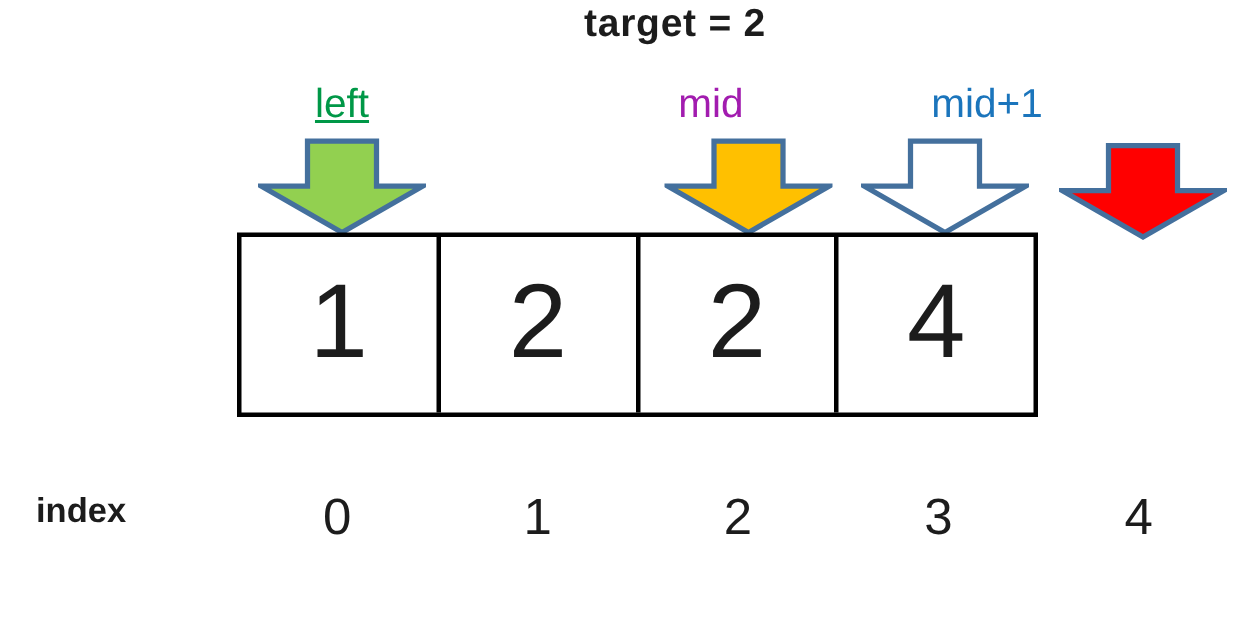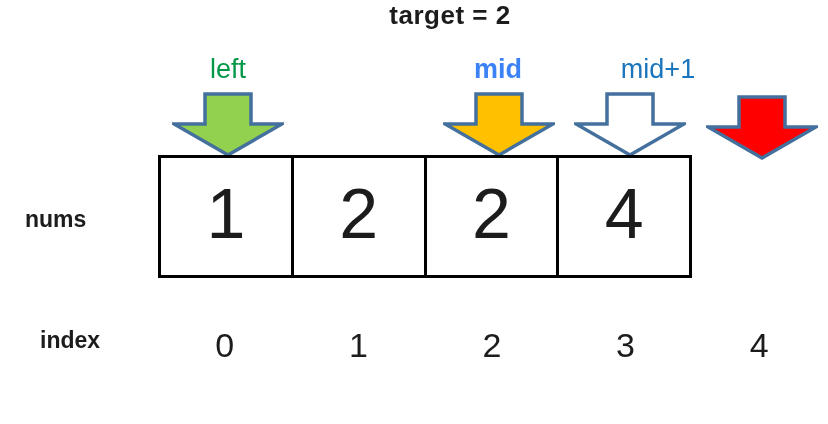--- a/index.html
+++ b/index.html
@@ -46,58 +46,57 @@
     padding-bottom: 6px;
     box-sizing: border-box;
   }
   .array-cell:last-child { border-right: none; }
   .row-label {
     font-size: 23px;
     font-weight: bold;
     color: #1c1c1c;
   }
   .nums-label { left: 25px; top: 206px; }
-  .index-label { left: 40px; top: 327px; }
+  .index-label { left: 24px; top: 327px; }
   .index-row {
     left: 158px; top: 326px;
     width: 668px;
     display: flex;
   }
   .index-value {
     flex: 1;
     text-align: center;
     font-size: 34px;
     color: #1c1c1c;
   }
 </style>
 </head>
 <body>
 
 <div id="canvas">
 
   <div class="abs title">target = 2</div>
 
-  <div class="abs pointer-label" style="left: 228px; color: rgb(0, 152, 71);">left</div>
-  <div class="abs pointer-label" style="left: 498px; color: #3b82f6; font-weight: bold;">mid</div>
+  <div class="abs pointer-label" style="left: 228px; color: rgb(0, 152, 71); text-decoration: underline;">left</div>
+  <div class="abs pointer-label" style="left: 474px; color: #a21caf;">mid</div>
   <div class="abs pointer-label" style="left: 658px; color: rgb(27, 117, 188);">mid+1</div>
 
   <svg class="abs pointer-arrow" style="left:228px; top:92px" width="112" height="66" viewBox="0 0 112 66">
     <polygon points="33,2 79,2 79,32 110,32 56,63 2,32 33,32" stroke-width="3.5" fill="#92D050" stroke="#44709D"></polygon>
   </svg>
   <svg class="abs pointer-arrow" style="left:499px; top:92px" width="112" height="66" viewBox="0 0 112 66">
     <polygon points="33,2 79,2 79,32 110,32 56,63 2,32 33,32" stroke-width="3.5" fill="#FFC000" stroke="#44709D"></polygon>
   </svg>
   <svg class="abs pointer-arrow" style="left:630px; top:92px" width="112" height="66" viewBox="0 0 112 66">
     <polygon points="33,2 79,2 79,32 110,32 56,63 2,32 33,32" stroke-width="3.5" fill="#FFFFFF" stroke="#44709D"></polygon>
   </svg>
   <svg class="abs pointer-arrow" style="left:762px; top:95px" width="112" height="66" viewBox="0 0 112 66">
     <polygon points="33,2 79,2 79,32 110,32 56,63 2,32 33,32" stroke-width="3.5" fill="#FF0000" stroke="#44709D"></polygon>
   </svg>
 
-  <div class="abs row-label nums-label">nums</div>
 
   <div class="abs array-box">
     <div class="array-cell">1</div>
     <div class="array-cell">2</div>
     <div class="array-cell">2</div>
     <div class="array-cell">4</div>
   </div>
 
   <div class="abs row-label index-label">index</div>
 

